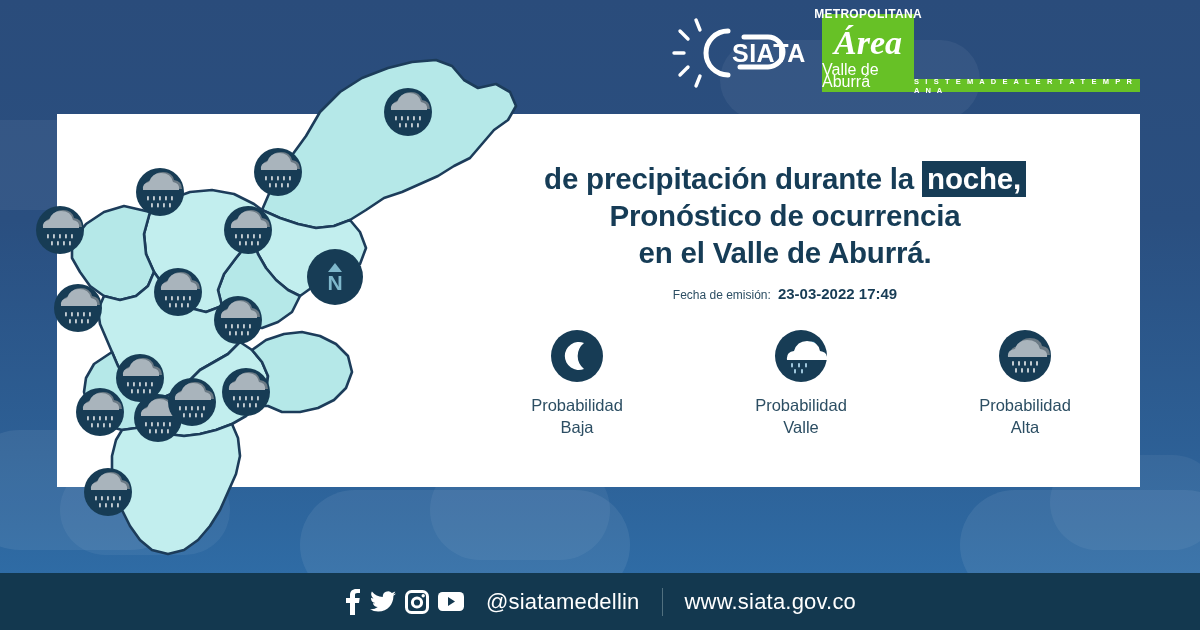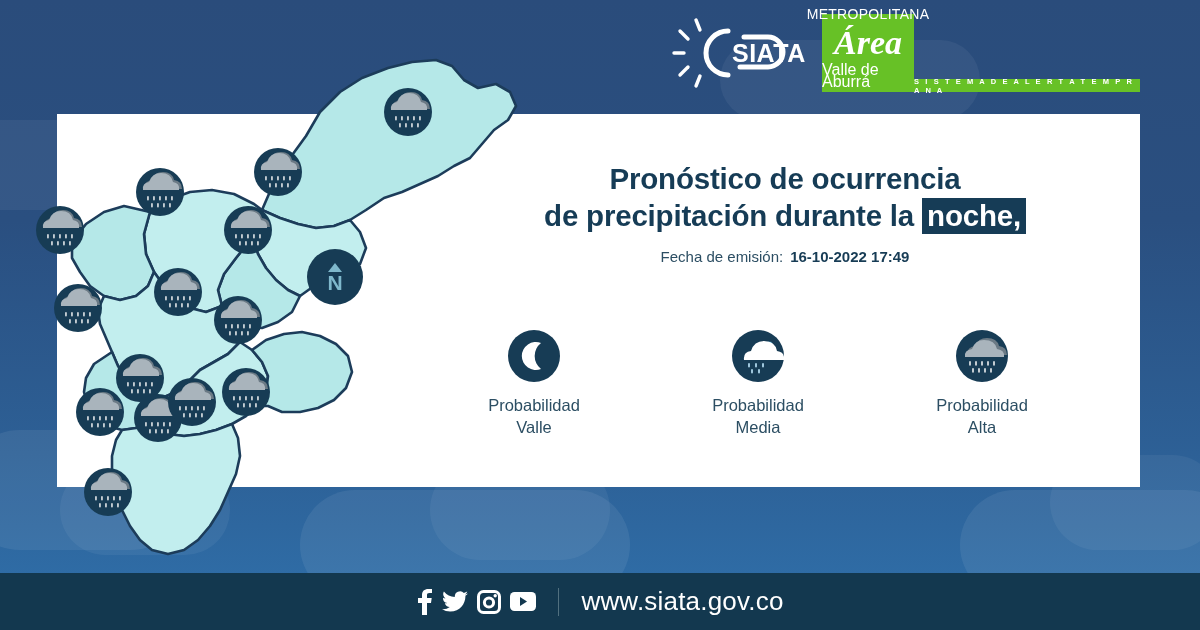--- a/index.html
+++ b/index.html
@@ -30,21 +30,21 @@
   #area-logo {
     width:92px; height:78px; background:#67c126;
     display:flex; flex-direction:column; align-items:center;
     justify-content:flex-end; padding-bottom:4px; position:relative;gap:44px;
   }
   #area-script {
     position:absolute; top:2px; left:0; right:0; height:50px;
   }
   #area-script svg { width:92px; height:50px; display:block; }
   .area-l1 {
-    color:#fff; font-size:14px; font-weight:normal; letter-spacing:.3px;
+    color:#fff; font-size:12px; font-weight:bold; letter-spacing:.3px;
     line-height:11px;
   }
   .area-l2 { color:#fff; font-size:16px; line-height:12px; }
   #tagline {
     margin-top:3px; background:#67c126; width:226px; height:13px;
     display:flex; align-items:center; justify-content:center;
   }
   #tagline span {
     color:#fff; font-size:7.5px; font-weight:bold; letter-spacing:2.1px;
   }
@@ -90,47 +90,47 @@
   #title {
     color:#163c56; font-size:29.5px; font-weight:bold; line-height:37px;
     letter-spacing:-.2px;
   }
   #title .hl {
     background:#163c56; color:#fff; padding:1px 5px 2px 5px;
   }
   #date-row {
     margin-top:14px; display:flex; align-items:baseline; justify-content:center; gap:7px;
   }
-  #date-label { color:#2c4e63; font-size:15px; }
+  #date-label { color:#2c4e63; font-size:12px; }
   #date-value { color:#173c55; font-size:15px; font-weight:bold; }
 
   
   #legend {
-    position:absolute; left:443px; top:330px; width:630px;
+    position:absolute; left:486px; top:330px; width:630px;
     display:flex; justify-content:center; gap:64px; z-index:5;
   }
   .legend-item { width:160px; text-align:center; }
   .legend-ico {
     width:52px;height:52px;border-radius:50%;background:#173c55;
     margin:0 auto 12px auto; position:relative;
   }
   .legend-ico svg { width:52px;height:52px;display:block; }
   .legend-label { color:#2c4e63; font-size:16.5px; line-height:22px; }
 
   
   #footer {
     position:absolute; left:0; bottom:0; width:1200px; height:57px;
     background:#13384f; z-index:7;
     display:flex; align-items:center; justify-content:center; gap:22px;
   }
   #social { display:flex; align-items:center; gap:9px; }
   #social svg { display:block; }
   #handle { color:#fff; font-size:22px; letter-spacing:.2px; }
   #divider { width:1px; height:28px; background:#51707f; }
-  #website { color:#fff; font-size:26px; letter-spacing:.2px; }
+  #website { color:#fff; font-size:22px; letter-spacing:.2px; }
 </style>
 </head>
 <body>
 
 <div id="bg">
   <div class="bgcloud" style="left:-40px;top:430px;width:230px;height:120px;"></div>
   <div class="bgcloud b2" style="left:60px;top:465px;width:170px;height:90px;"></div>
   <div class="bgcloud" style="left:300px;top:490px;width:330px;height:110px;"></div>
   <div class="bgcloud b2" style="left:430px;top:460px;width:180px;height:100px;"></div>
   <div class="bgcloud" style="left:960px;top:490px;width:280px;height:110px;"></div>
@@ -253,57 +253,58 @@
   </svg>
 </div>
 
 <div id="compass">
   <div class="tri"></div>
   <div class="n">N</div>
 </div>
 
 <div id="text-block">
   <div id="title">
+    <div><span>de precipitación durante la </span><span class="hl">noche,</span></div>
     <div>Pronóstico de ocurrencia</div>
-    <div><span>de precipitación durante la </span><span class="hl">noche,</span></div>
+    <div>en el Valle de Aburrá.</div>
   </div>
   <div id="date-row">
     <span id="date-label">Fecha de emisión:</span>
-    <span id="date-value">16-10-2022 17:49</span>
+    <span id="date-value">23-03-2022 17:49</span>
   </div>
 </div>
 
 <div id="legend">
 
   <div class="legend-item">
     <div class="legend-ico">
       <svg viewBox="0 0 52 52">
         <path fill="#ffffff" d="M33 13 a14 14 0 1 0 0 26 a16.5 16.5 0 0 1 0 -26 z"></path>
       </svg>
     </div>
     <div class="legend-label">Probabilidad</div>
-    <div class="legend-label">Valle</div>
+    <div class="legend-label">Baja</div>
   </div>
 
   <div class="legend-item">
     <div class="legend-ico">
       <svg viewBox="0 0 52 52">
         <path fill="#6fc3e8" d="M40 12 a9 9 0 1 0 1 17 a10.5 10.5 0 0 1 -1 -17 z"></path>
         <path fill="#ffffff" d="M12 30 q-1 -8 7 -9 q3 -10 13 -10 q11 0 13 10 q8 1 7 9 z"></path>
         <g fill="#9fc7dd">
           <rect x="16" y="33" width="2" height="4.6" rx="1"></rect>
           <rect x="23" y="33" width="2" height="4.6" rx="1"></rect>
           <rect x="30" y="33" width="2" height="4.6" rx="1"></rect>
           <rect x="19" y="39" width="2" height="4.6" rx="1"></rect>
           <rect x="26" y="39" width="2" height="4.6" rx="1"></rect>
         </g>
       </svg>
     </div>
     <div class="legend-label">Probabilidad</div>
-    <div class="legend-label">Media</div>
+    <div class="legend-label">Valle</div>
   </div>
 
   <div class="legend-item">
     <div class="legend-ico">
       <svg viewBox="0 0 52 52">
         <path fill="#6b7a85" d="M11 25 q0 -8 8 -9 q3 -8 12 -8 q10 0 12 8 q8 1 8 9 z"></path>
         <path fill="#a9b4bc" d="M9 27 q-1 -7 7 -8 q3 -9 12 -9 q11 0 13 9 q8 1 7 8 z"></path>
         <g fill="#c3ccd2">
           <rect x="13" y="31" width="2" height="4.8" rx="1"></rect>
           <rect x="19" y="31" width="2" height="4.8" rx="1"></rect>
@@ -333,15 +334,16 @@
     <svg width="24" height="24" viewBox="0 0 24 24">
       <rect x="1.5" y="1.5" width="21" height="21" rx="5" fill="none" stroke="#ffffff" stroke-width="3"></rect>
       <circle cx="12" cy="12.5" r="4.6" fill="none" stroke="#ffffff" stroke-width="3"></circle>
       <circle cx="18.2" cy="5.8" r="1.7" fill="#ffffff"></circle>
     </svg>
     <svg width="26" height="19" viewBox="0 0 26 19">
       <rect x="0" y="0" width="26" height="19" rx="4.5" fill="#ffffff"></rect>
       <path fill="#13384f" d="M10 5l7 4.5-7 4.5z"></path>
     </svg>
   </div>
+  <div id="handle">@siatamedellin</div>
   <div id="divider"></div>
   <div id="website">www.siata.gov.co</div>
 </div>
 
 </body></html>

